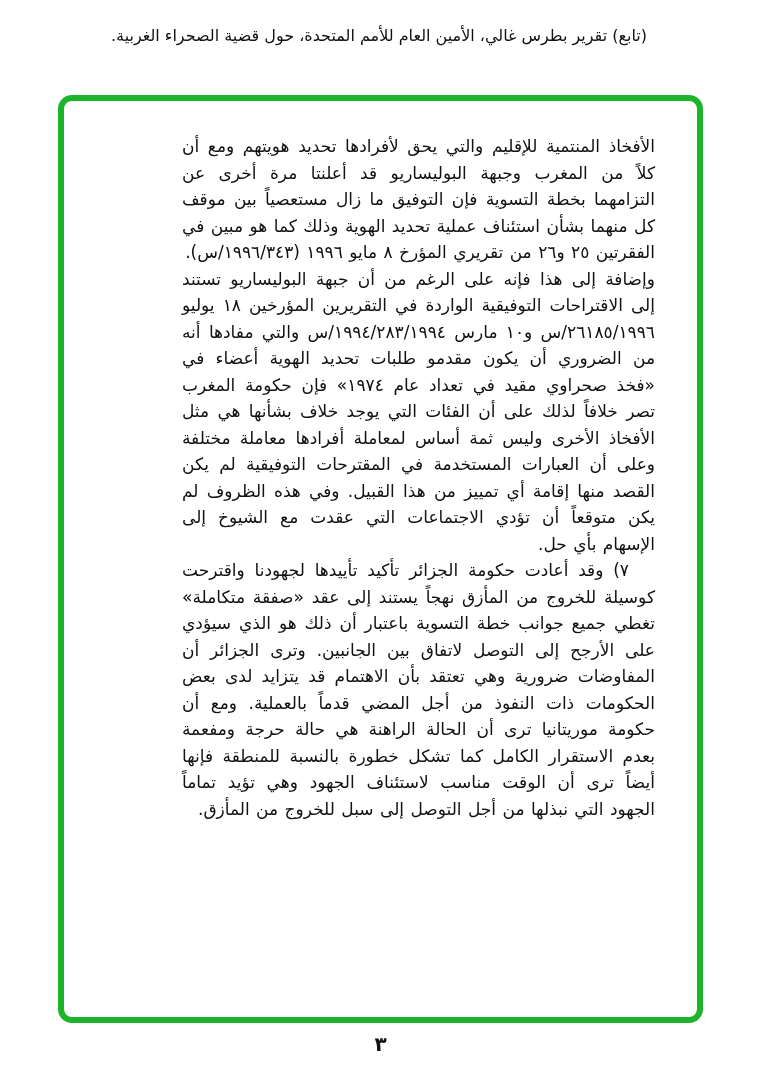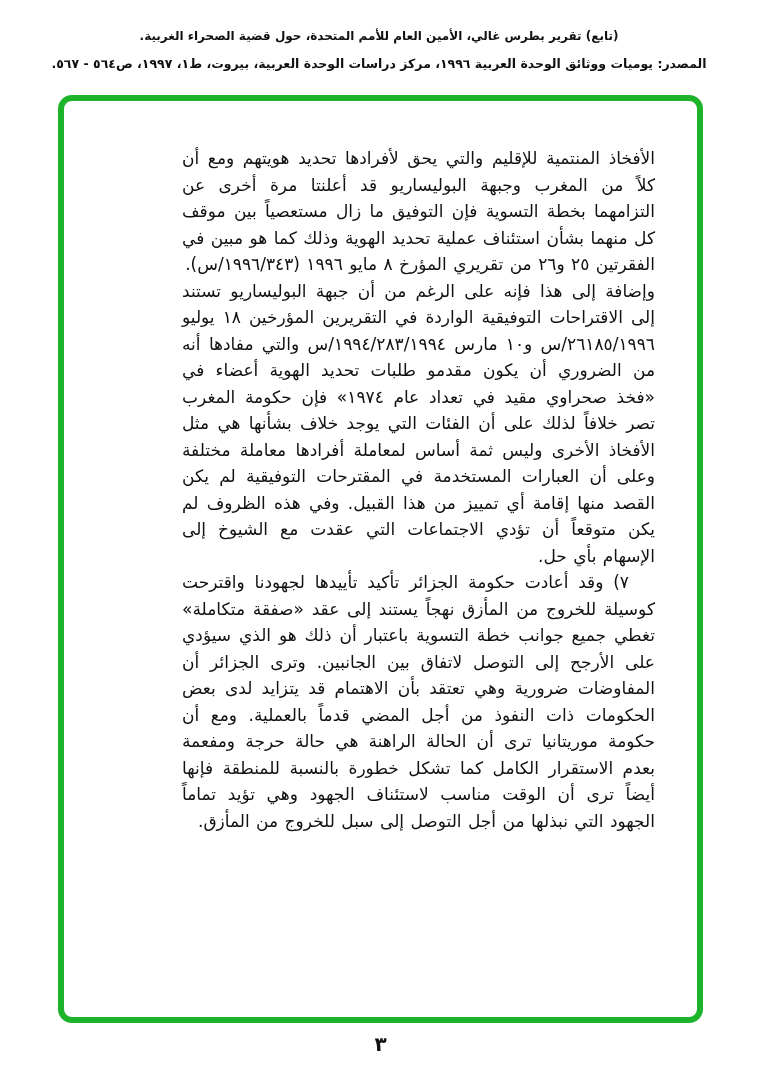--- a/index.html
+++ b/index.html
@@ -16,22 +16,22 @@
     width: 758px;
     height: 1078px;
     direction: rtl;
     color: #111;
   }
   .header {
     padding-top: 24px;
     text-align: center;
   }
   .doc-title {
-    font-size: 12px;
-    font-weight: bold;
+    font-size: 16px;
+    font-weight: normal;
     line-height: 24px;
     margin: 0 60px;
     letter-spacing: 0;
   }
   .doc-source {
     font-size: 12.5px;
     font-weight: bold;
     line-height: 20px;
     margin: 6px 40px 0;
   }
@@ -42,21 +42,21 @@
     right: 55px;
     width: 645px;
     height: 928px;
     border: 6px solid #1db32b;
     border-radius: 14px;
     overflow: hidden;
     background: #ffffff;
   }
   .text-column {
     box-sizing: border-box;
-    padding: 44px 42px 10px 118px;
+    padding: 32px 42px 10px 118px;
     direction: rtl;
   }
   .text-column p {
     margin: 0;
     font-size: 17px;
     line-height: 26.5px;
     text-align: justify;
     word-spacing: 1px;
   }
   .text-column p.indent {
@@ -88,21 +88,20 @@
     font-weight: bold;
   }
 </style>
 </head>
 <body>
 
 <div class="page">
 
   <div class="header">
     <div class="doc-title">(تابع) تقرير بطرس غالي، الأمين العام للأمم المتحدة، حول قضية الصحراء الغربية.</div>
-    <div class="doc-source">المصدر: يوميات ووثائق الوحدة العربية ١٩٩٦، مركز دراسات الوحدة العربية، بيروت، ط١، ١٩٩٧، ص٥٦٤ - ٥٦٧.</div>
   </div>
 
   <div class="content-frame">
     <div class="text-column">
       <p>الأفخاذ المنتمية للإقليم والتي يحق لأفرادها تحديد هويتهم ومع أن كلاً من المغرب وجبهة البوليساريو قد أعلنتا مرة أخرى عن التزامهما بخطة التسوية فإن التوفيق ما زال مستعصياً بين موقف كل منهما بشأن استئناف عملية تحديد الهوية وذلك كما هو مبين في الفقرتين ٢٥ و٢٦ من تقريري المؤرخ ٨ مايو ١٩٩٦ (‭س/١٩٩٦/٣٤٣‬).</p>
       <p>وإضافة إلى هذا فإنه على الرغم من أن جبهة البوليساريو تستند إلى الاقتراحات التوفيقية الواردة في التقريرين المؤرخين ١٨ يوليو ١٩٩٦/‭س/٢٦١٨٥‬ و١٠ مارس ١٩٩٤/‭س/١٩٩٤/٢٨٣‬ والتي مفادها أنه من الضروري أن يكون مقدمو طلبات تحديد الهوية أعضاء في «فخذ صحراوي مقيد في تعداد عام ١٩٧٤» فإن حكومة المغرب تصر خلافاً لذلك على أن الفئات التي يوجد خلاف بشأنها هي مثل الأفخاذ الأخرى وليس ثمة أساس لمعاملة أفرادها معاملة مختلفة وعلى أن العبارات المستخدمة في المقترحات التوفيقية لم يكن القصد منها إقامة أي تمييز من هذا القبيل. وفي هذه الظروف لم يكن متوقعاً أن تؤدي الاجتماعات التي عقدت مع الشيوخ إلى الإسهام بأي حل.</p>
       <p class="indent">٧) وقد أعادت حكومة الجزائر تأكيد تأييدها لجهودنا واقترحت كوسيلة للخروج من المأزق نهجاً يستند إلى عقد «صفقة متكاملة» تغطي جميع جوانب خطة التسوية باعتبار أن ذلك هو الذي سيؤدي على الأرجح إلى التوصل لاتفاق بين الجانبين. وترى الجزائر أن المفاوضات ضرورية وهي تعتقد بأن الاهتمام قد يتزايد لدى بعض الحكومات ذات النفوذ من أجل المضي قدماً بالعملية. ومع أن حكومة موريتانيا ترى أن الحالة الراهنة هي حالة حرجة ومفعمة بعدم الاستقرار الكامل كما تشكل خطورة بالنسبة للمنطقة فإنها أيضاً ترى أن الوقت مناسب لاستئناف الجهود وهي تؤيد تماماً الجهود التي نبذلها من أجل التوصل إلى سبل للخروج من المأزق.</p>
     </div>
   </div>
 

